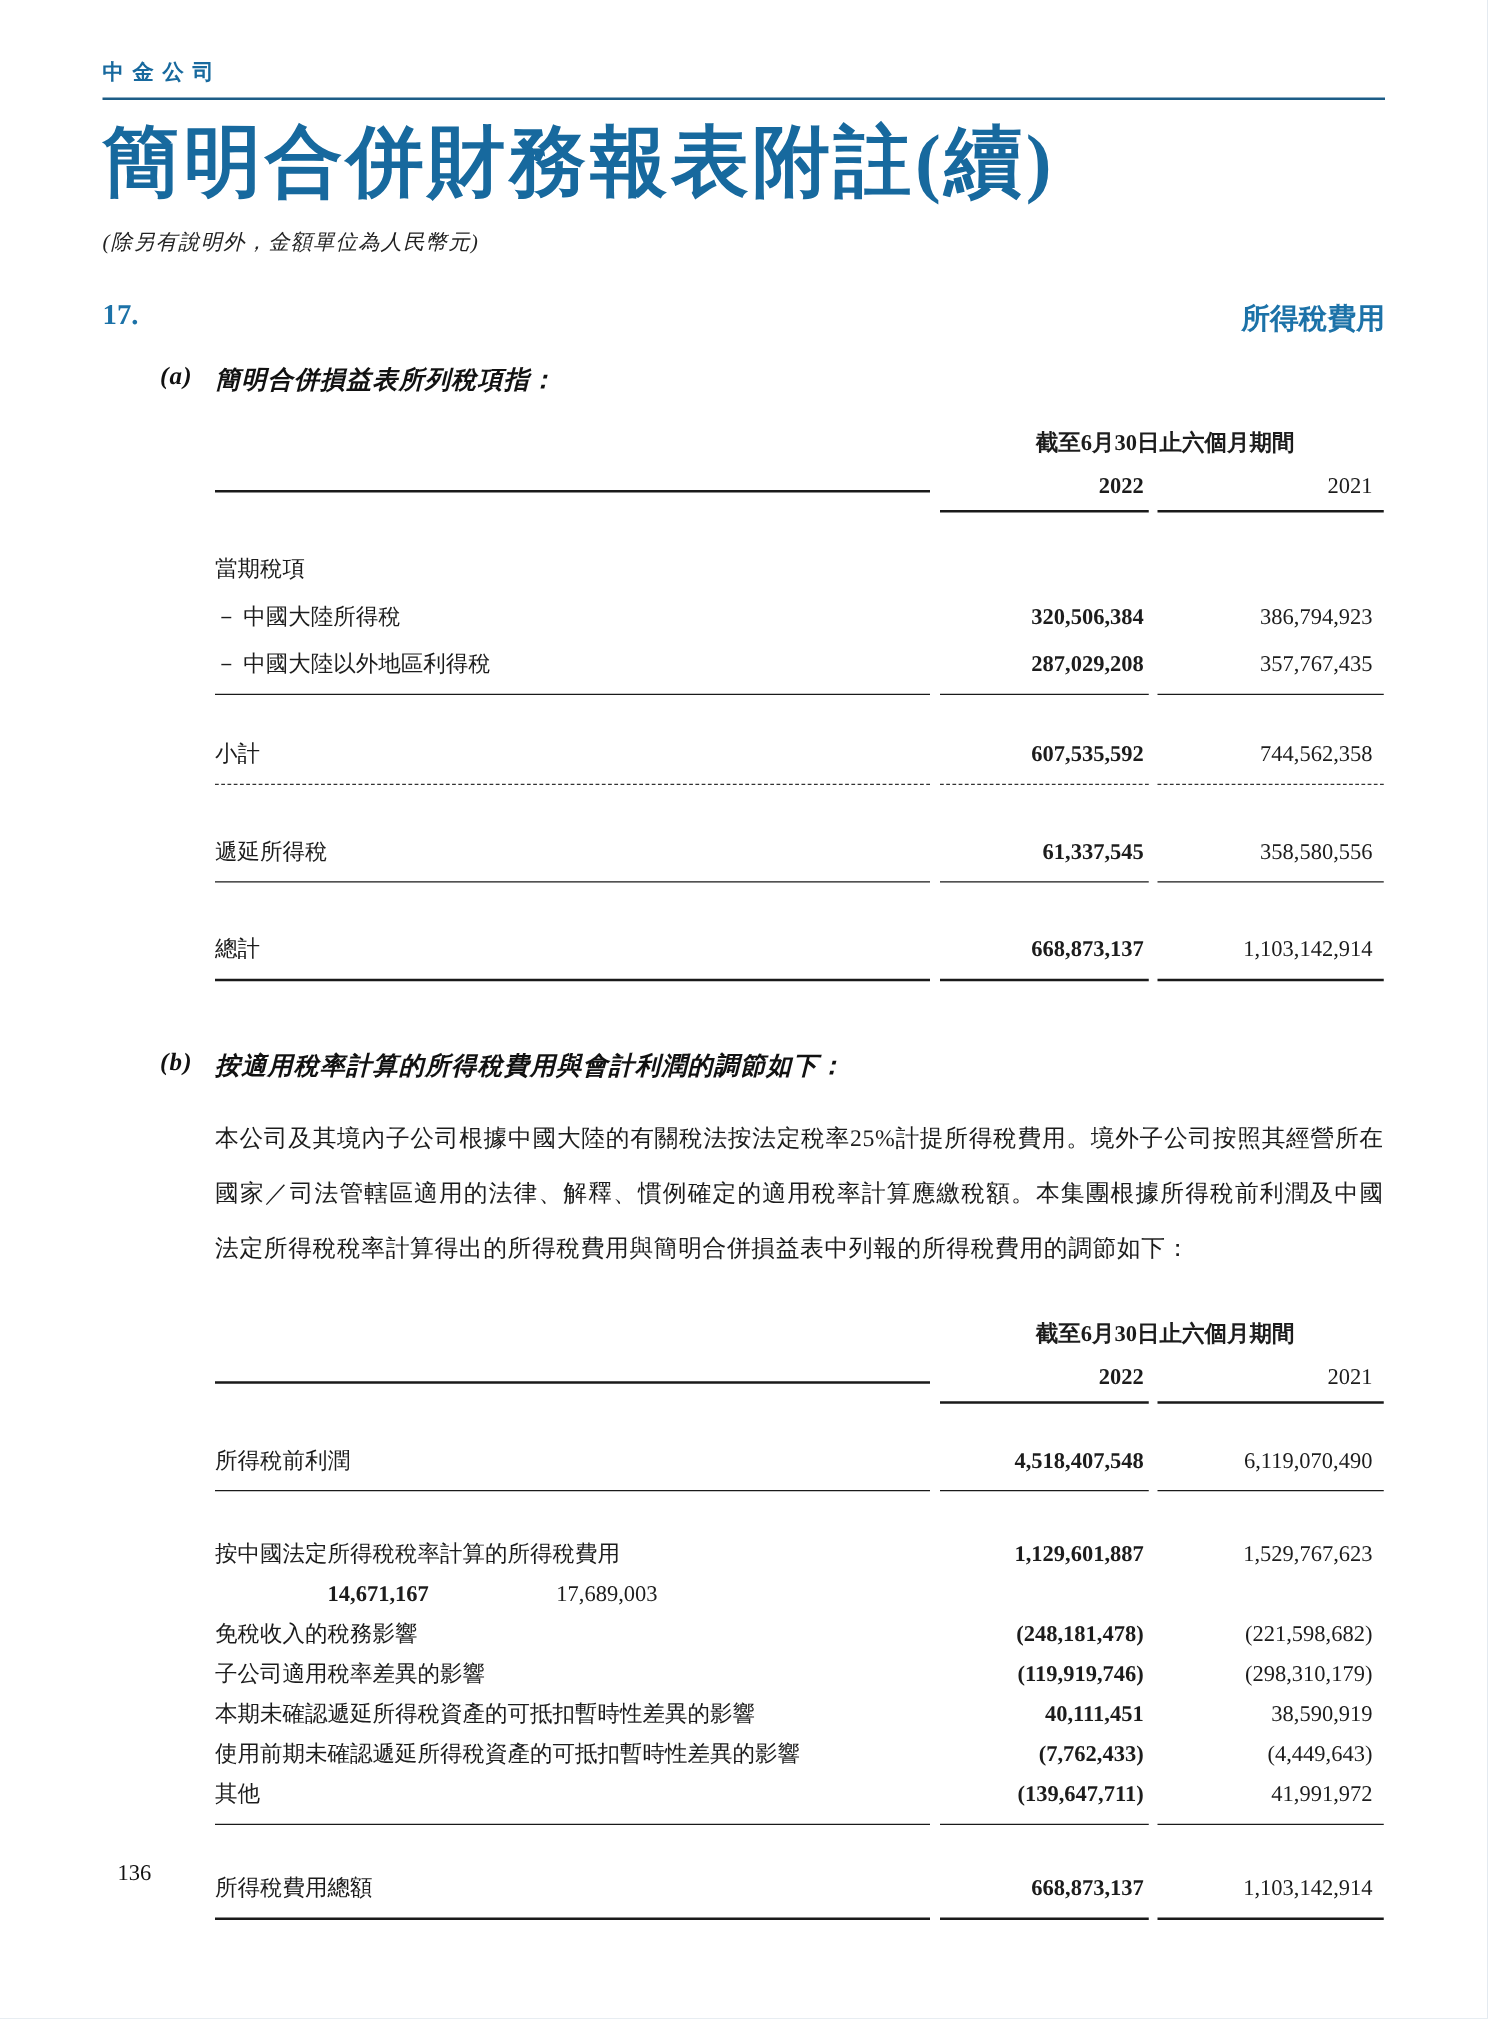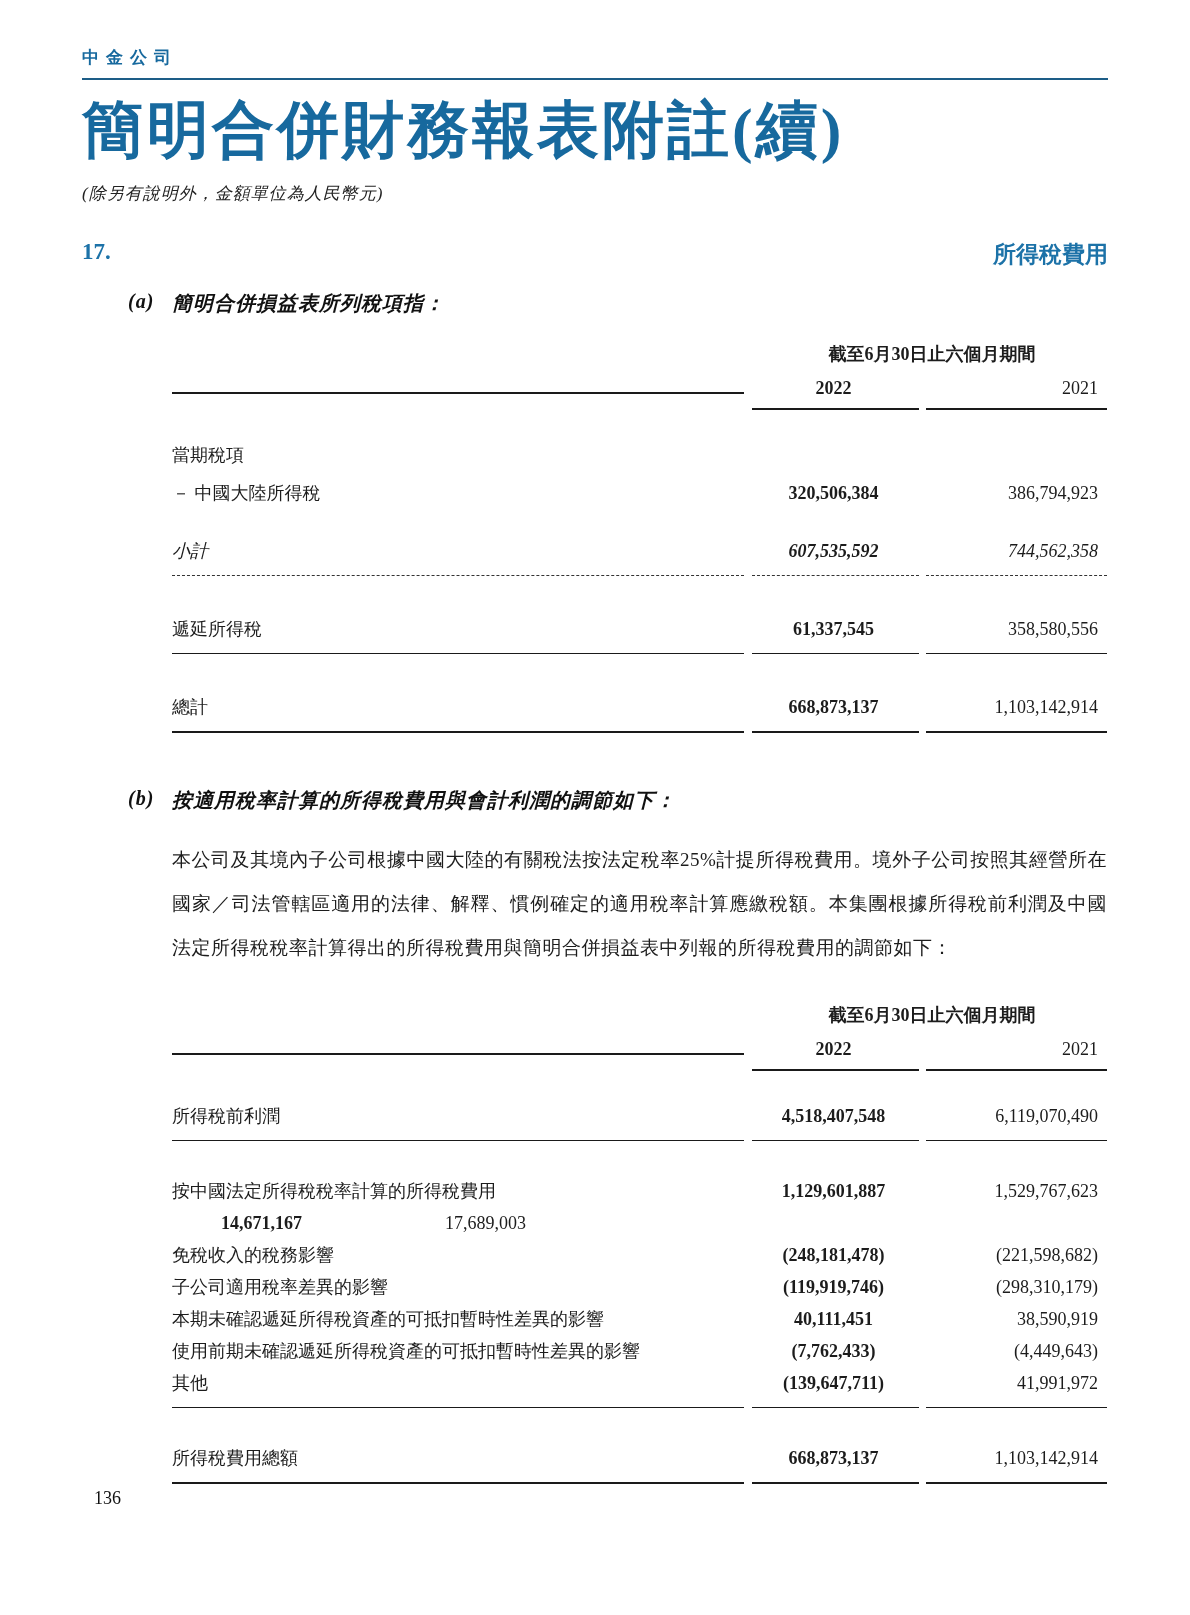--- a/index.html
+++ b/index.html
@@ -46,31 +46,31 @@
     display:flex;
     font-size:20px;font-weight:bold;font-style:italic;color:#111;
     letter-spacing:1px;
   }
   .part-head .plabel{width:44px;flex:0 0 auto;}
   .indent{margin-left:90px;}
   
   .fintable{width:935px;margin-top:26px;}
   .trow{display:flex;align-items:baseline;}
   .cl{flex:1 1 auto;min-width:0;}
-  .c22{flex:0 0 163px;margin-left:8px;text-align:center;padding-right:4px;font-weight:bold;}
+  .c22{flex:0 0 163px;margin-left:8px;text-align:right;padding-right:4px;font-weight:bold;}
   .c21{flex:0 0 172px;margin-left:7px;text-align:right;padding-right:9px;}
   .fintable .trow{font-size:18px;line-height:22px;}
   .row-period .cl{flex:1 1 auto;}
   .row-period .cperiod{flex:0 0 350px;text-align:center;font-weight:bold;padding-bottom:12px;}
   .row-years > div{padding-bottom:9px;border-bottom:2.5px solid #1a1a1a;}
   .row-years .c21{font-weight:normal;}
   .r{padding:8px 0;}
   .r2{padding:5px 0;}
   .mt-lg{margin-top:26px;}
-  .mt-md{margin-top:20px;font-style:italic;}
+  .mt-md{margin-top:20px;}
   .rule-thin > div{border-bottom:1.5px solid #1a1a1a;padding-bottom:13px;}
   .rule-dash > div{border-bottom:1.5px dashed #333;padding-bottom:13px;}
   .rule-thick > div{border-bottom:2.5px solid #1a1a1a;padding-bottom:13px;}
   
   .body-para{
     margin-top:24px;
     width:935px;
     font-size:19px;
     line-height:44px;
     text-align:justify;
@@ -117,20 +117,25 @@
     <div class="trow r mt-lg">
       <div class="cl">當期稅項</div>
       <div class="c22"></div>
       <div class="c21"></div>
     </div>
     <div class="trow r">
       <div class="cl">－ 中國大陸所得稅</div>
       <div class="c22">320,506,384</div>
       <div class="c21">386,794,923</div>
     </div>
+    <div class="trow r rule-thin">
+      <div class="cl">－ 中國大陸以外地區利得稅</div>
+      <div class="c22">287,029,208</div>
+      <div class="c21">357,767,435</div>
+    </div>
     <div class="trow r mt-md rule-dash">
       <div class="cl">小計</div>
       <div class="c22">607,535,592</div>
       <div class="c21">744,562,358</div>
     </div>
     <div class="trow r mt-lg rule-thin">
       <div class="cl">遞延所得稅</div>
       <div class="c22">61,337,545</div>
       <div class="c21">358,580,556</div>
     </div>

